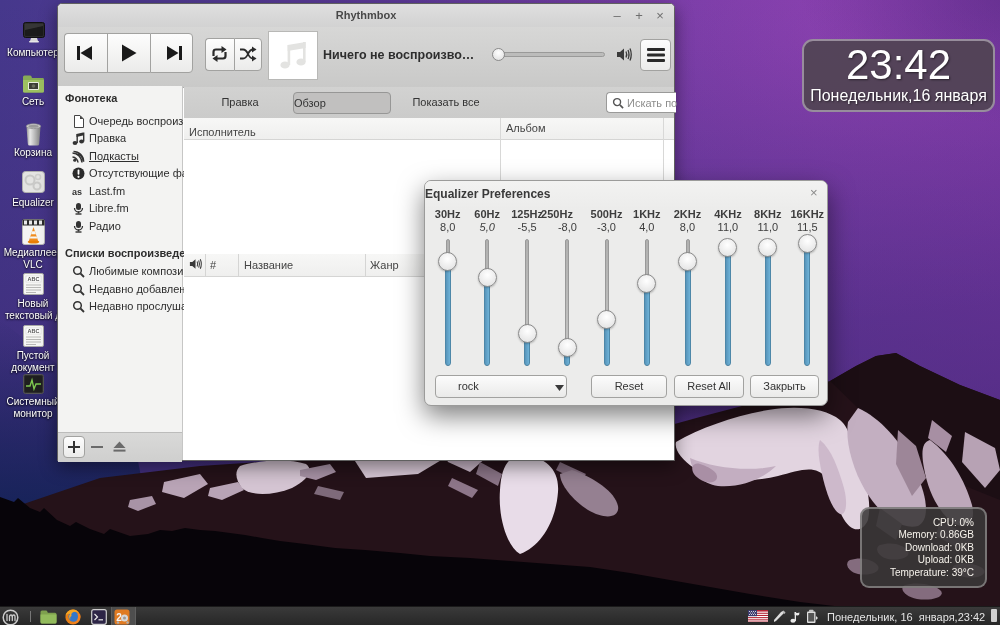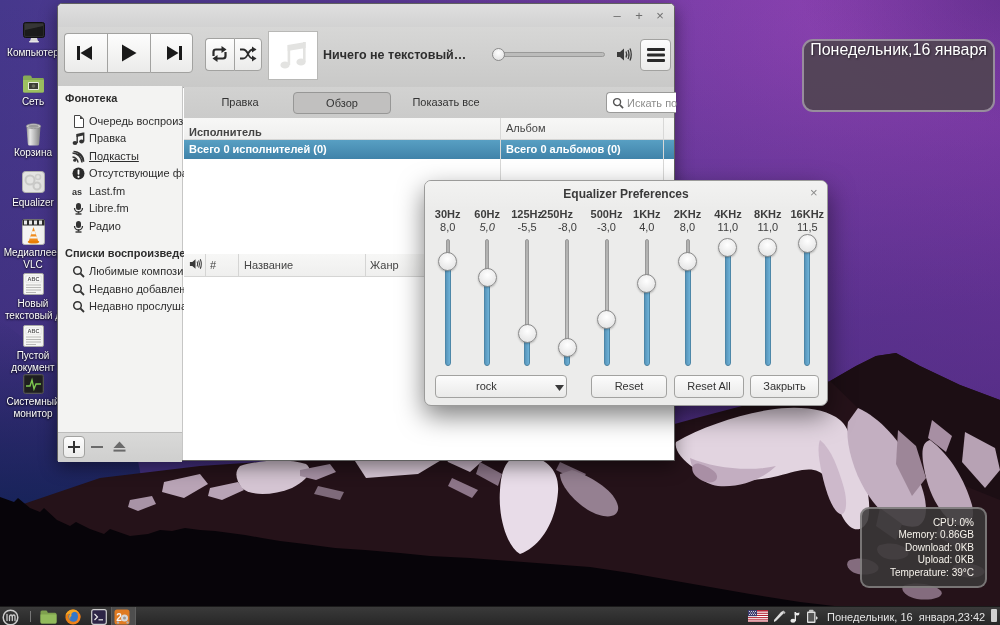--- a/index.html
+++ b/index.html
@@ -260,20 +260,21 @@
   <svg class="abs" style="left:23px;top:374px" width="21" height="20" viewBox="0 0 21 20">
     <rect x="0.5" y="0.5" width="20" height="19" rx="2" fill="#2e2e2e" stroke="#555"></rect>
     <rect x="2" y="2" width="17" height="16" rx="1" fill="#1f1f1f"></rect>
     <path d="M3,12 L7,12 L9,6 L11,15 L13,10 L18,10" stroke="#7ec850" stroke-width="1.4" fill="none"></path>
   </svg>
   <div class="dlab" style="top:396px;">Системный<br>монитор</div>
 </div>
 
 <div id="rb" class="abs">
   <div id="rbtitle" class="abs">
+      <div class="t">Rhythmbox</div>
     <div class="wbtn" style="left:549px;">–</div>
     <div class="wbtn" style="left:571px;">+</div>
     <div class="wbtn" style="left:592px;">×</div>
   </div>
   <div id="tb1" class="abs">
 
     <div class="btn flatl" style="left:6px;top:6px;width:43px;height:40px;"></div>
     <div class="btn flatm" style="left:49px;top:6px;width:43px;height:40px;"></div>
     <div class="btn flatr" style="left:92px;top:6px;width:43px;height:40px;"></div>
     <svg class="abs" style="left:18px;top:18px" width="18" height="16" viewBox="0 0 18 16">
@@ -308,21 +309,21 @@
     <svg class="abs" style="left:222px;top:14px" width="27" height="28" viewBox="0 0 27 28">
       <g fill="#e3e3e1">
           <ellipse cx="5" cy="24" rx="4.6" ry="3.6"></ellipse>
       <ellipse cx="21" cy="21" rx="4.6" ry="3.6"></ellipse>
       <rect x="7.6" y="4" width="2.6" height="20"></rect>
       <rect x="23" y="1" width="2.6" height="20"></rect>
       <path d="M7.6,4 L25.6,1 L25.6,7 L7.6,10 Z"></path>
         </g>
       </svg>
 
-    <div class="abs" style="left:265px;top:21px;font-size:12.5px;font-weight:bold;color:#2e2e2e;">Ничего не текстовый…</div>
+    <div class="abs" style="left:265px;top:21px;font-size:12.5px;font-weight:bold;color:#2e2e2e;">Ничего не воспроизво…</div>
 
     <div class="abs" style="left:437px;top:25px;width:110px;height:5px;background:#bcbcbb;
          border:1px solid #9a9a99;border-radius:3px;box-sizing:border-box;"></div>
     <div class="abs" style="left:434px;top:21px;width:13px;height:13px;border-radius:50%;
          background:radial-gradient(circle at 50% 35%,#fff,#e4e4e4 75%,#d0d0d0);
          border:1px solid #8a8a8a;box-sizing:border-box;"></div>
 
     <svg class="abs" style="left:558px;top:20px" width="16" height="15" viewBox="0 0 16 15">
       <path d="M1,5 L4,5 L8,1.5 L8,13.5 L4,10 L1,10 Z" fill="#3a3a3a"></path>
       <path d="M10,4.5 Q11.5,7.5 10,10.5" fill="none" stroke="#3a3a3a" stroke-width="1.3"></path>
@@ -426,42 +427,40 @@
           <path d="M6.5,0.5 L12.5,7 L0.5,7 Z" fill="#6a6a6a"></path>
           <rect x="0.5" y="8.6" width="12" height="2" fill="#6a6a6a"></rect>
         </svg>
     </div>
   </div>
   <div id="tb2" class="abs">
 
     <div class="t2b" style="left:26px;width:60px;">Правка</div>
     <div class="abs" style="left:109px;top:5px;width:98px;height:22px;background:#c1c0bf;
          border:1px solid #979796;border-radius:4px;box-sizing:border-box;
-         font-size:11px;color:#333;text-align:center;line-height:20px;">Обзор</div>
+         font-size:11px;color:#333;line-height:20px;">Обзор</div>
     <div class="t2b" style="left:222px;width:80px;">Показать все</div>
     <div class="abs" style="left:422px;top:5px;width:70px;height:21px;background:#fff;
          border:1px solid #9a9a99;border-radius:4px 0 0 4px;border-right:none;box-sizing:border-box;">
       <svg class="abs" style="left:5px;top:4px" width="12" height="12" viewBox="0 0 13 13">
           <circle cx="5.5" cy="5.5" r="3.8" fill="none" stroke="#555" stroke-width="1.5"></circle>
           <path d="M8.5,8.5 L12,12" stroke="#555" stroke-width="1.8"></path>
         </svg>
       <div class="abs" style="left:20px;top:4px;font-size:11px;color:#8d8d8c;white-space:nowrap;">Искать по</div>
     </div>
   </div>
   <div id="mainlist" class="abs" style="left:126px;top:114px;width:490px;height:342px;background:#fff;">
 
     <div class="hdr" style="left:0;top:0;width:316px;height:22px;">
-      <div style="margin:8px 0 0 5px;font-weight:bold;">Исполнитель</div>
+      <div style="margin:8px 0 0 5px;">Исполнитель</div>
       </div>
     <div class="hdr" style="left:317px;top:0;width:162px;height:22px;">
       <div style="margin:4px 0 0 5px;">Альбом</div>
       </div>
     <div class="hdr" style="left:480px;top:0;width:10px;height:22px;"></div>
-    <div class="bluerow" style="left:0;top:22px;width:316px;"><span style="margin-left:5px;">Всего 0 исполнителей (0)</span></div>
-    <div class="bluerow" style="left:317px;top:22px;width:173px;"><span style="margin-left:5px;">Всего 0 альбомов (0)</span></div>
     <div class="abs" style="left:316px;top:0;width:1px;height:136px;background:#d8d8d7;"></div>
     <div class="abs" style="left:479px;top:0;width:1px;height:136px;background:#d8d8d7;"></div>
 
     <div class="hdr" style="left:0;top:136px;width:490px;height:23px;"></div>
     <svg class="abs" style="left:5px;top:140px" width="13" height="12" viewBox="0 0 16 15">
       <path d="M1,5 L4,5 L8,1.5 L8,13.5 L4,10 L1,10 Z" fill="#3a3a3a"></path>
       <path d="M10,4.5 Q11.5,7.5 10,10.5" fill="none" stroke="#3a3a3a" stroke-width="1.3"></path>
       <path d="M12,3 Q14,7.5 12,12" fill="none" stroke="#3a3a3a" stroke-width="1.3"></path>
       <path d="M14,1.5 Q16.5,7.5 14,13.5" fill="none" stroke="#3a3a3a" stroke-width="1.3"></path>
       </svg>
@@ -470,21 +469,21 @@
     <div class="abs" style="left:186px;top:141px;font-size:11px;color:#444;">Жанр</div>
     <div class="abs" style="left:21px;top:136px;width:1px;height:23px;background:#d5d5d4;"></div>
     <div class="abs" style="left:54px;top:136px;width:1px;height:23px;background:#d5d5d4;"></div>
     <div class="abs" style="left:181px;top:136px;width:1px;height:23px;background:#d5d5d4;"></div>
   </div>
 </div>
 
 <div id="eq" class="abs">
   <div class="abs" style="left:0;top:0;width:402px;height:28px;
        background:linear-gradient(#f2f2f1,#ececeb);border-radius:6px 6px 0 0;"></div>
-  <div class="abs" style="left:0;top:6px;width:402px;text-align:center;font-size:12px;
+  <div class="abs" style="left:0;top:6px;width:402px;text-align:left;font-size:12px;
        font-weight:bold;color:#3a3a3a;">Equalizer Preferences</div>
   <div class="abs" style="left:385px;top:4px;font-size:13px;color:#8a8a8a;">×</div>
   <div id="eqsliders">
   <div class="eqf" style="left:0.7px;top:27px;">30Hz</div>
   <div class="eqv" style="left:0.7px;top:40px;">8,0</div>
   <div class="track" style="left:20.7px;top:58px;height:127px;"></div>
   <div class="fill" style="left:19.7px;top:80.5px;height:104.5px;"></div>
   <div class="thumb" style="left:13.2px;top:71.0px;"></div>
   <div class="eqf" style="left:40.2px;top:27px;">60Hz</div>
   <div class="eqv" style="left:40.2px;top:40px;font-style:italic;">5,0</div>
@@ -527,31 +526,33 @@
   <div class="fill" style="left:339.8px;top:66.2px;height:118.8px;"></div>
   <div class="thumb" style="left:333.3px;top:56.7px;"></div>
   <div class="eqf" style="left:360.3px;top:27px;">16KHz</div>
   <div class="eqv" style="left:360.3px;top:40px;">11,5</div>
   <div class="track" style="left:380.3px;top:58px;height:127px;"></div>
   <div class="fill" style="left:379.3px;top:62.9px;height:122.1px;"></div>
   <div class="thumb" style="left:372.8px;top:53.4px;"></div>
 </div>
 
   <div class="ebtn" style="left:10px;top:194px;width:132px;height:23px;line-height:21px;text-align:left;">
-    <span style="margin-left:22px;padding-left:18px;">rock</span>
+    <span style="margin-left:4px;padding-left:18px;">rock</span>
     <svg class="abs" style="left:119px;top:9px" width="9" height="6" viewBox="0 0 9 6">
         <path d="M0,0 L9,0 L4.5,6 Z" fill="#3a3a3a"></path>
       </svg>
   </div>
   <div class="ebtn" style="left:166px;top:194px;width:76px;height:23px;line-height:21px;">Reset</div>
   <div class="ebtn" style="left:249px;top:194px;width:70px;height:23px;line-height:21px;">Reset All</div>
   <div class="ebtn" style="left:325px;top:194px;width:69px;height:23px;line-height:21px;">Закрыть</div>
 </div>
 
 <div id="clock" class="abs">
+  <div style="font-size:42px;line-height:44px;margin-top:2px;font-weight:400;
+              text-shadow:1px 1px 2px rgba(0,0,0,.5);">23:42</div>
   <div style="font-size:16px;line-height:17px;margin-top:0px;
               text-shadow:1px 1px 2px rgba(0,0,0,.5);">Понедельник,16 января</div>
 </div>
 
 <div id="sysw" class="abs">CPU: 0%<br>Memory: 0.86GB<br>Download: 0KB<br>Upload: 0KB<br>Temperature: 39°C</div>
 
 <div id="task" class="abs">
 
   <svg class="abs" style="left:2px;top:2px" width="17" height="17" viewBox="0 0 17 17">
     <circle cx="8.5" cy="8.5" r="7.3" fill="none" stroke="#cccccc" stroke-width="1.5"></circle>

